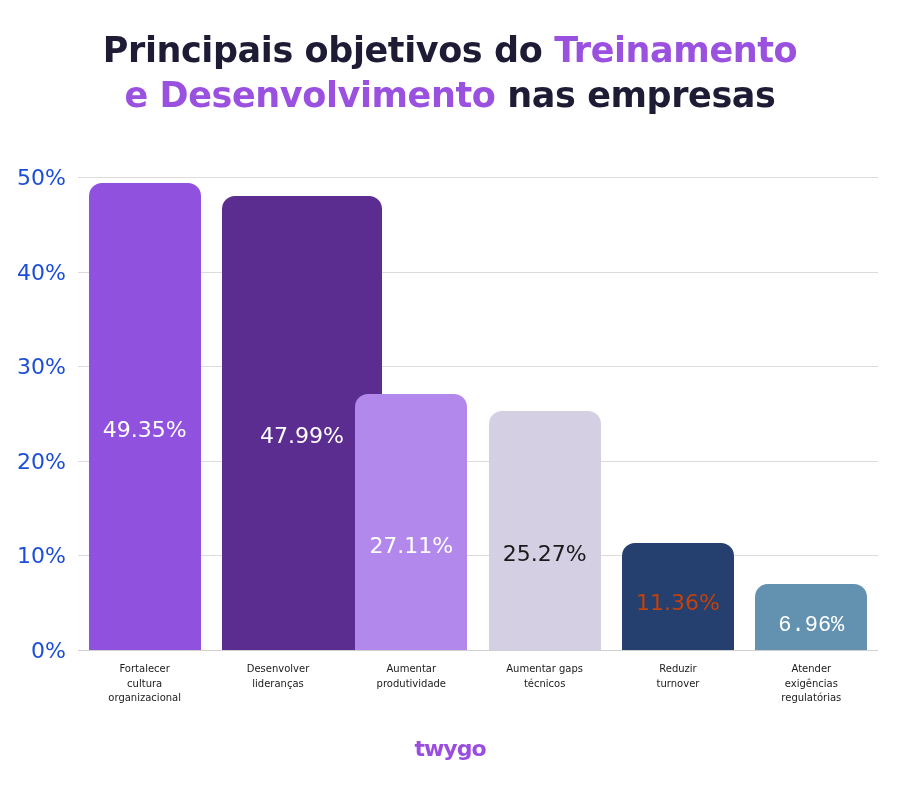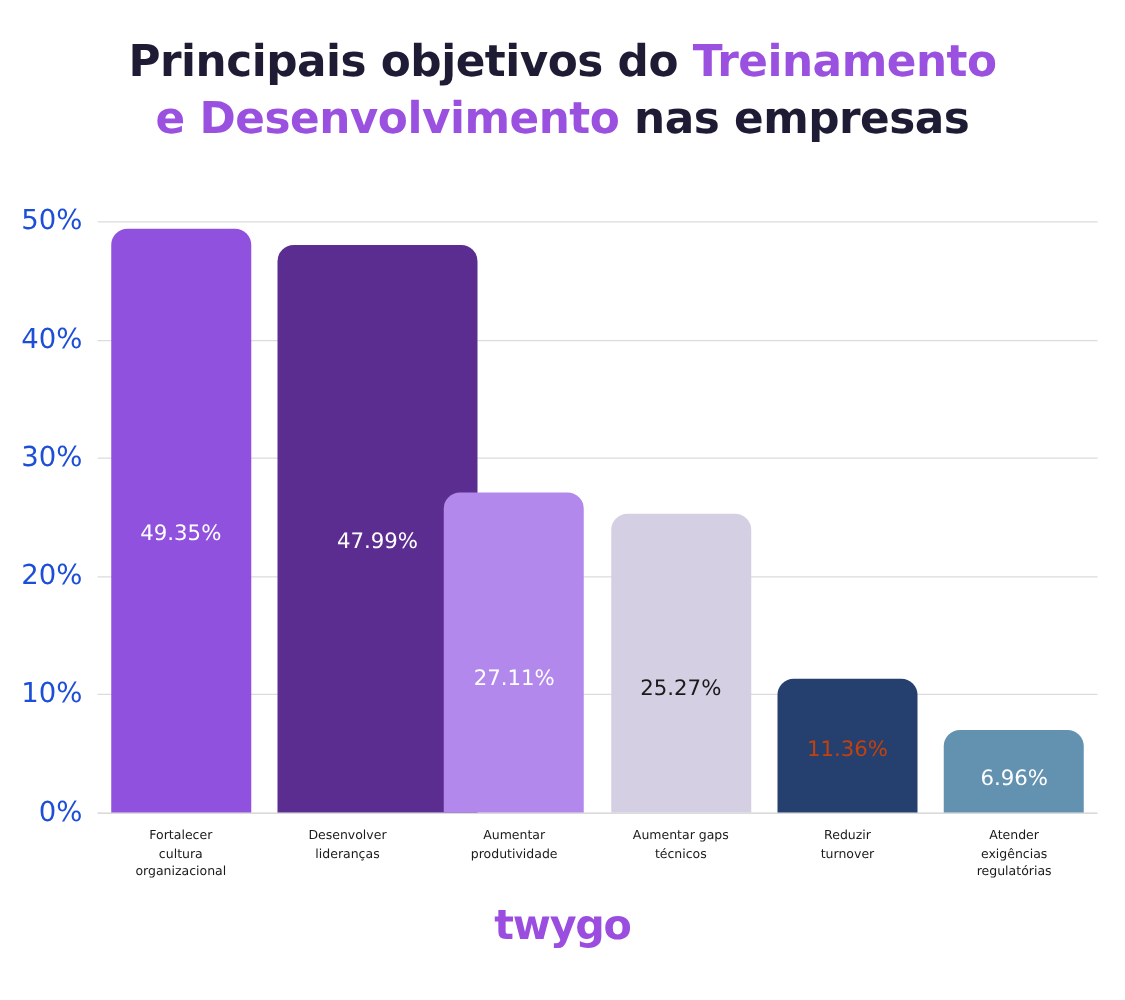--- a/index.html
+++ b/index.html
@@ -93,21 +93,21 @@
     bottom: 0;
     left: 0;
     width: 100%;
     border-radius: 13px 13px 0 0;
   }
   .bar-value {
     position: absolute;
     left: 0;
     width: 100%;
     text-align: center;
-    font-size: 17px;
+    font-size: 22px;
     white-space: nowrap;
   }
 
   
   .x-labels {
     position: absolute;
     left: 78px;
     top: 662px;
     width: 800px;
     height: 70px;
@@ -118,24 +118,24 @@
     text-align: center;
     font-size: 10px;
     line-height: 1.45;
     color: #1A1A1A;
   }
 
   
   .logo {
     position: absolute;
     left: 0;
-    top: 720px;
-    width: 900px;
-    text-align: center;
-    font-size: 33px;
+    top: 736px;
+    width: 900px;
+    text-align: center;
+    font-size: 22px;
     font-weight: 700;
     letter-spacing: -1px;
     color: #9B4DE0;
     font-family: "DejaVu Sans", "Liberation Sans", sans-serif;
   }
 </style>
 </head>
 <body>
 
 <div id="infographic">
@@ -175,21 +175,21 @@
         <div class="bar-value" style="color: rgb(255, 255, 255); top: 356.31px;">27.11%</div>
       </div>
       <div class="bar-slot" style="left: 410.667px; width: 112px;">
         <div class="bar" title="Reduzir gaps técnicos: 25.27%" style="height: 239.054px; background: rgb(213, 207, 228);"></div>
         <div class="bar-value" style="color: rgb(26, 26, 26); top: 364.23px;">25.27%</div>
       </div>
       <div class="bar-slot" style="left: 544px; width: 112px;">
         <div class="bar" title="Reduzir turnover: 11.36%" style="height: 107.466px; background: rgb(37, 64, 110);"></div>
         <div class="bar-value" style="color: #c2410c; top: 412.819px;">11.36%</div>
       </div>
-      <div class="bar-slot" style="left: 677.333px; width: 112px;">
+      <div class="bar-slot" style="left: 677.333px; width: 112px; font-family: Liberation Mono, monospace;">
         <div class="bar" title="Atender exigências regulatórias: 6.96%" style="height: 65.8416px; background: rgb(99, 145, 176);"></div>
         <div class="bar-value" style="color: rgb(255, 255, 255); top: 436.129px;">6.96%</div>
       </div>
     </div>
   <div class="x-labels">
       <div class="x-label" style="left: 0px; width: 133.333px;"><span>Fortalecer</span><br><span>cultura</span><br><span>organizacional</span></div>
       <div class="x-label" style="left: 133.333px; width: 133.333px;"><span>Desenvolver</span><br><span>lideranças</span></div>
       <div class="x-label" style="left: 266.667px; width: 133.333px;"><span>Aumentar</span><br><span>produtividade</span></div>
       <div class="x-label" style="left: 400px; width: 133.333px;"><span>Aumentar gaps</span><br><span>técnicos</span></div>
       <div class="x-label" style="left: 533.333px; width: 133.333px;"><span>Reduzir</span><br><span>turnover</span></div>

